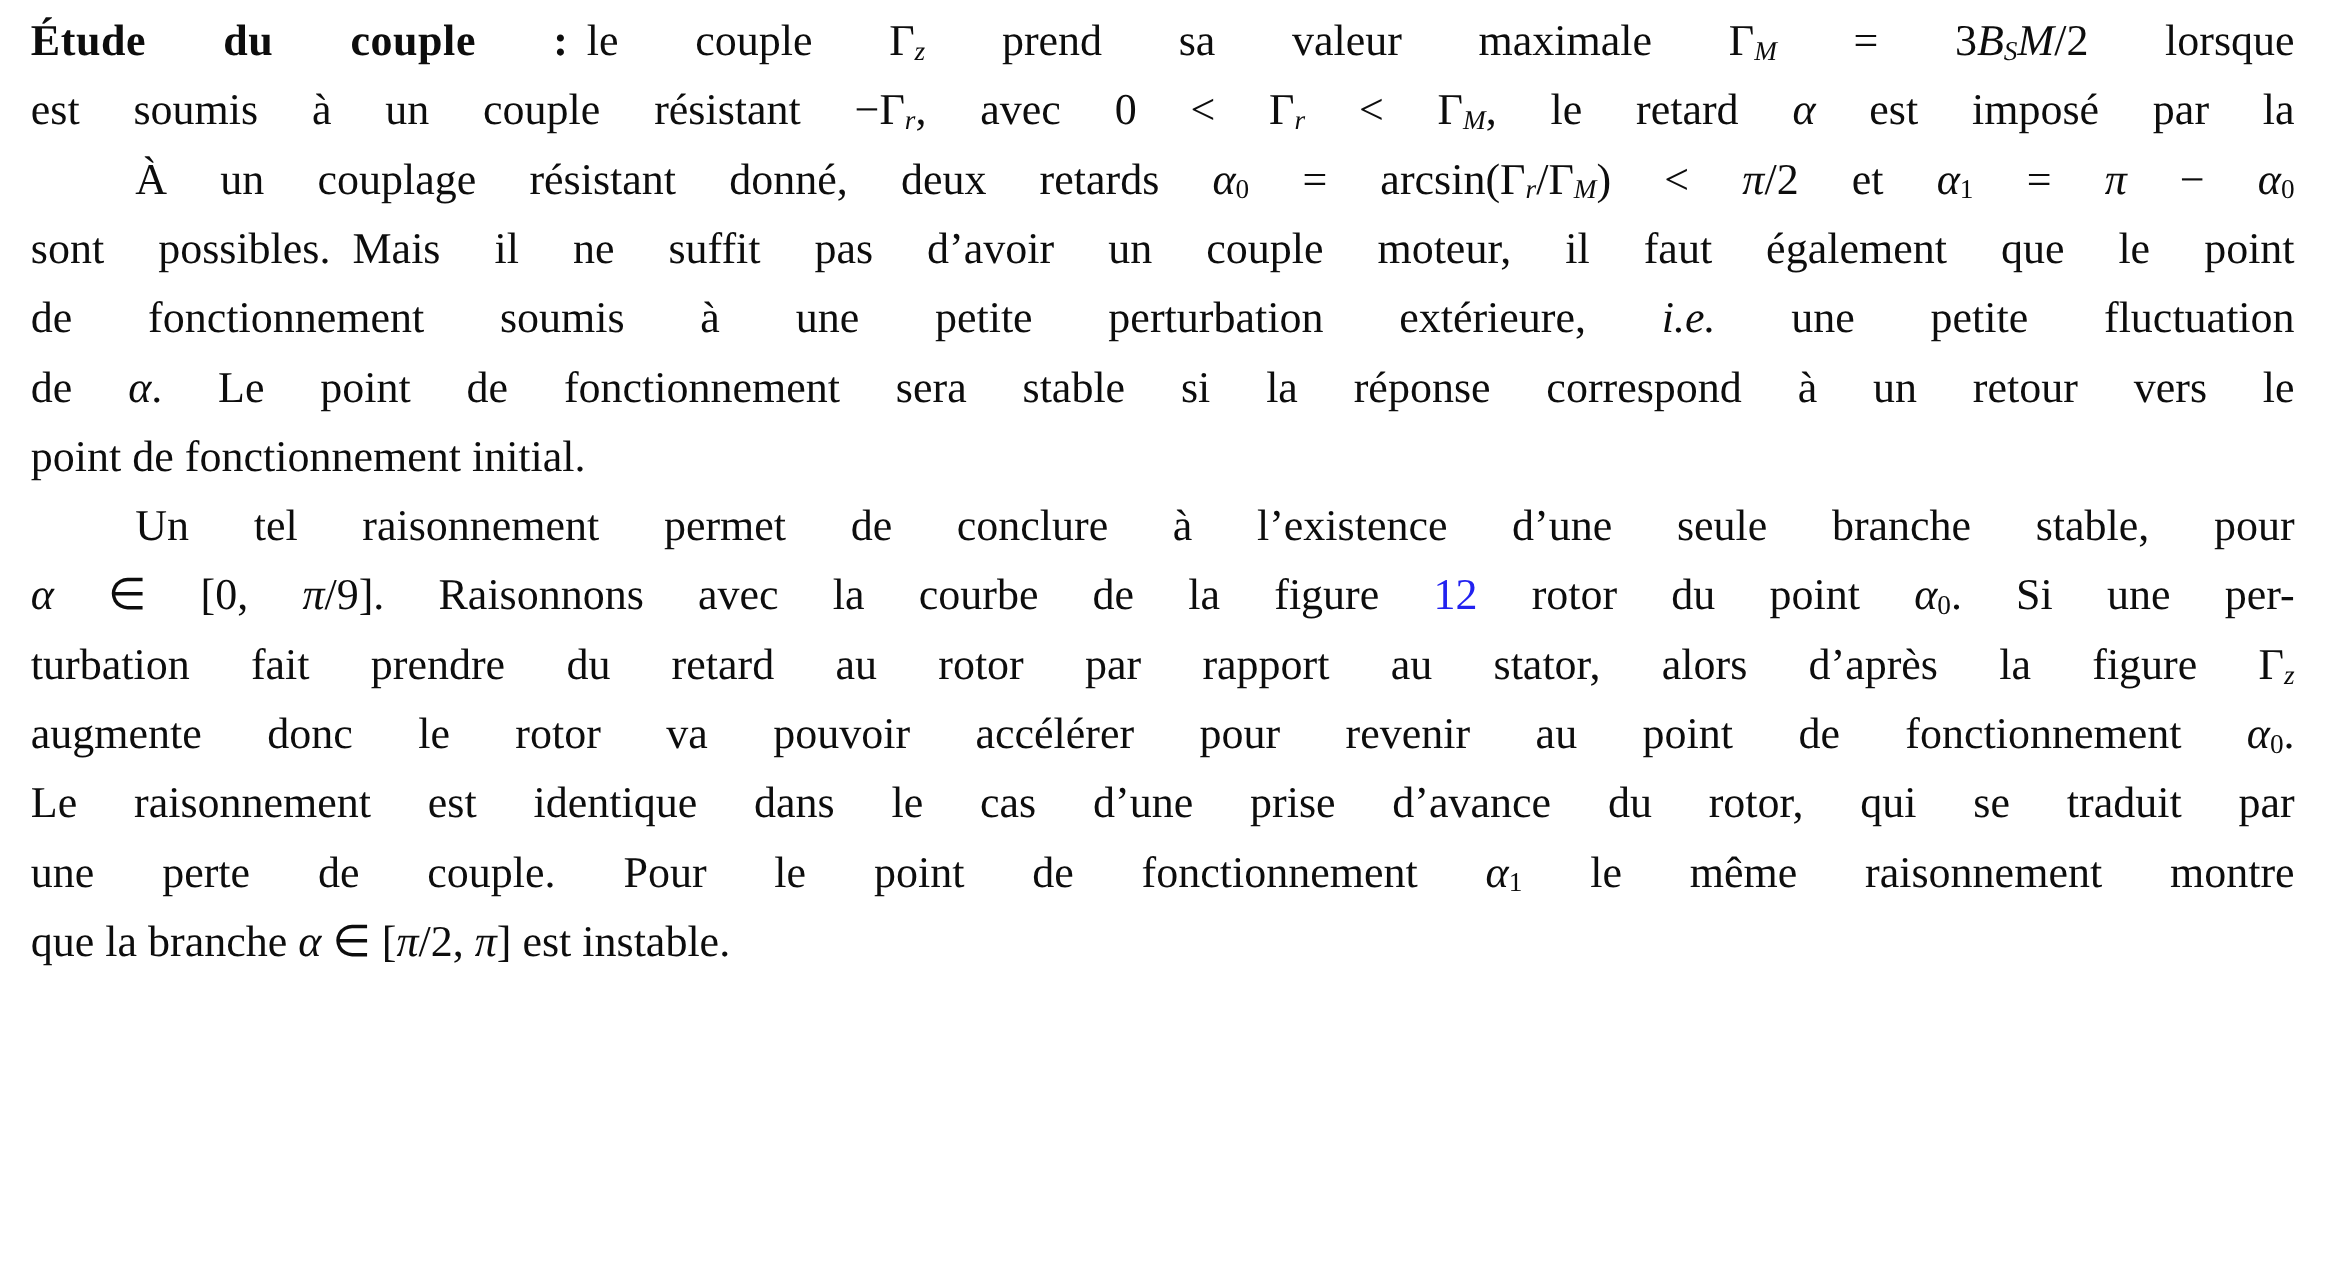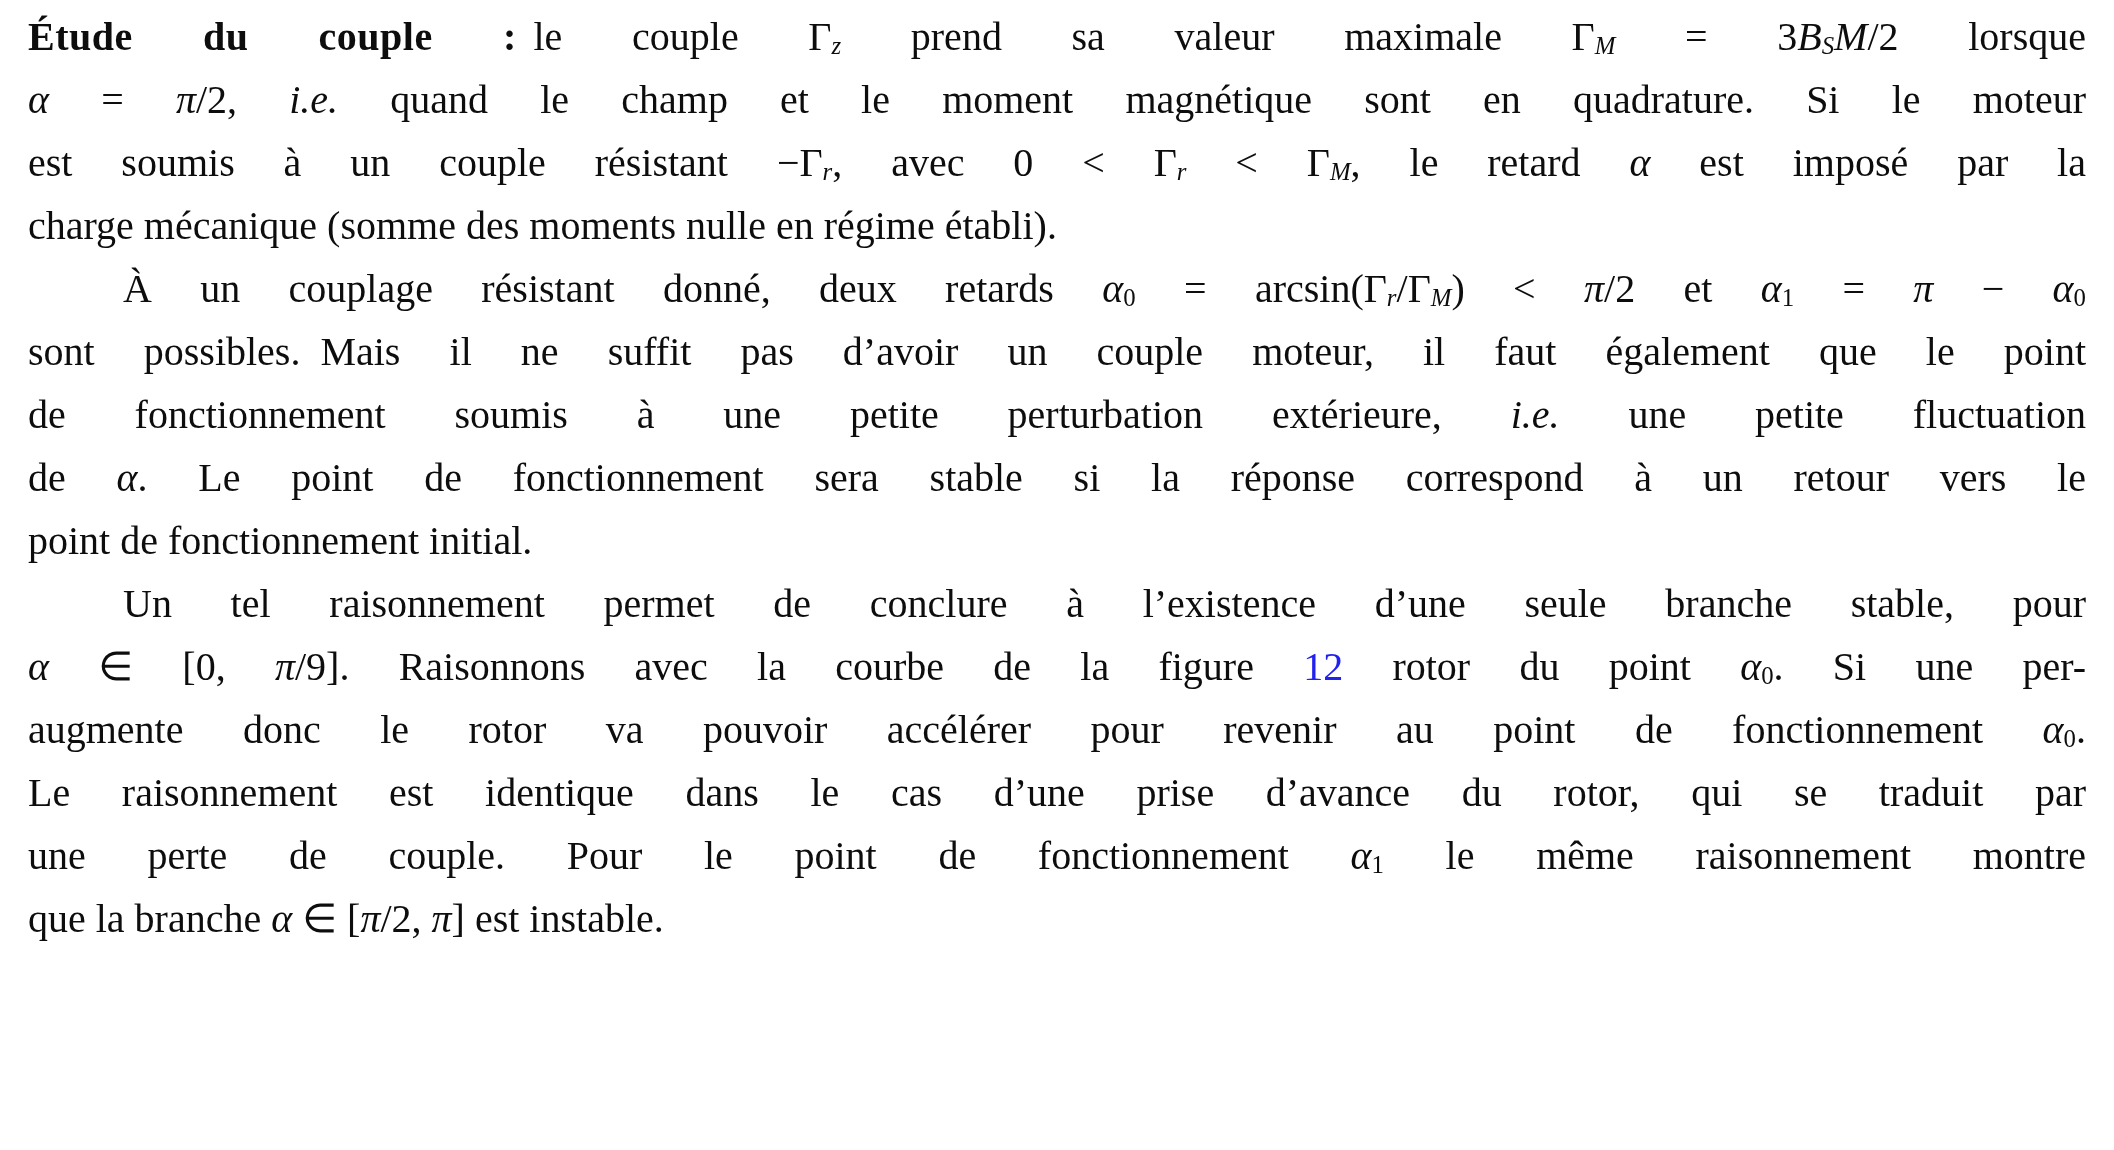--- a/index.html
+++ b/index.html
@@ -31,33 +31,32 @@
   .sb.it { font-style: italic; }
   .link { color: var(--link-color, #2222f0); cursor: pointer; }
 </style>
 </head>
 <body style="background: rgb(255, 255, 255);">
 
 <div class="page" style="color: rgb(13, 13, 13);">
   <main>
       <div class="para">
         <div class="line"><span class="seg head">Étude du couple :</span><span class="seg">le couple </span><span class="seg">Γ</span><span class="seg sb it">z</span><span class="seg"> prend sa valeur maximale </span><span class="seg">Γ</span><span class="seg sb it">M</span><span class="seg"> = 3</span><span class="seg it">B</span><span class="seg sb it">S</span><span class="seg it">M</span><span class="seg">/2 lorsque</span></div>
-        <div class="line"><span class="seg it">α</span><span class="seg"> = </span><span class="seg it">π</span><span class="seg">/2, </span><span class="seg it">i.e.</span><span class="seg"> quand le champ et le moment magnétique sont en quadrature. Si le moteur</span></div>
         <div class="line"><span class="seg">est soumis à un couple résistant −</span><span class="seg">Γ</span><span class="seg sb it">r</span><span class="seg">, avec 0 &lt; </span><span class="seg">Γ</span><span class="seg sb it">r</span><span class="seg"> &lt; </span><span class="seg">Γ</span><span class="seg sb it">M</span><span class="seg">, le retard </span><span class="seg it">α</span><span class="seg"> est imposé par la</span></div>
-        <div class="line endline"><span class="seg">charge mécanique (somme des moments nulle en régime établi).</span></div>
       </div>
       <div class="para">
         <div class="line indent"><span class="seg">À un couplage résistant donné, deux retards </span><span class="seg it">α</span><span class="seg sb">0</span><span class="seg"> = arcsin(</span><span class="seg">Γ</span><span class="seg sb it">r</span><span class="seg">/</span><span class="seg">Γ</span><span class="seg sb it">M</span><span class="seg">) &lt; </span><span class="seg it">π</span><span class="seg">/2 et </span><span class="seg it">α</span><span class="seg sb">1</span><span class="seg"> = </span><span class="seg it">π</span><span class="seg"> − </span><span class="seg it">α</span><span class="seg sb">0</span></div>
         <div class="line"><span class="seg">sont possibles. Mais il ne suffit pas d’avoir un couple moteur, il faut également que le point</span></div>
         <div class="line"><span class="seg">de fonctionnement soumis à une petite perturbation extérieure, </span><span class="seg it">i.e.</span><span class="seg"> une petite fluctuation</span></div>
         <div class="line"><span class="seg">de </span><span class="seg it">α</span><span class="seg">. Le point de fonctionnement sera stable si la réponse correspond à un retour vers le</span></div>
         <div class="line endline"><span class="seg">point de fonctionnement initial.</span></div>
       </div>
       <div class="para">
         <div class="line indent"><span class="seg">Un tel raisonnement permet de conclure à l’existence d’une seule branche stable, pour</span></div>
         <div class="line"><span class="seg it">α</span><span class="seg"> ∈ [0, </span><span class="seg it">π</span><span class="seg">/9]. Raisonnons avec la courbe de la figure </span><span class="seg link">12</span><span class="seg"> rotor du point </span><span class="seg it">α</span><span class="seg sb">0</span><span class="seg">. Si une per-</span></div>
+        <div class="line"><span class="seg">turbation fait prendre du retard au rotor par rapport au stator, alors d’après la figure </span><span class="seg">Γ</span><span class="seg sb it">z</span></div>
         <div class="line"><span class="seg">augmente donc le rotor va pouvoir accélérer pour revenir au point de fonctionnement </span><span class="seg it">α</span><span class="seg sb">0</span><span class="seg">.</span></div>
         <div class="line"><span class="seg">Le raisonnement est identique dans le cas d’une prise d’avance du rotor, qui se traduit par</span></div>
         <div class="line"><span class="seg">une perte de couple. Pour le point de fonctionnement </span><span class="seg it">α</span><span class="seg sb">1</span><span class="seg"> le même raisonnement montre</span></div>
         <div class="line endline"><span class="seg">que la branche </span><span class="seg it">α</span><span class="seg"> ∈ [</span><span class="seg it">π</span><span class="seg">/2, </span><span class="seg it">π</span><span class="seg">] est instable.</span></div>
       </div>
     </main>
 </div>
 
 </body></html>

